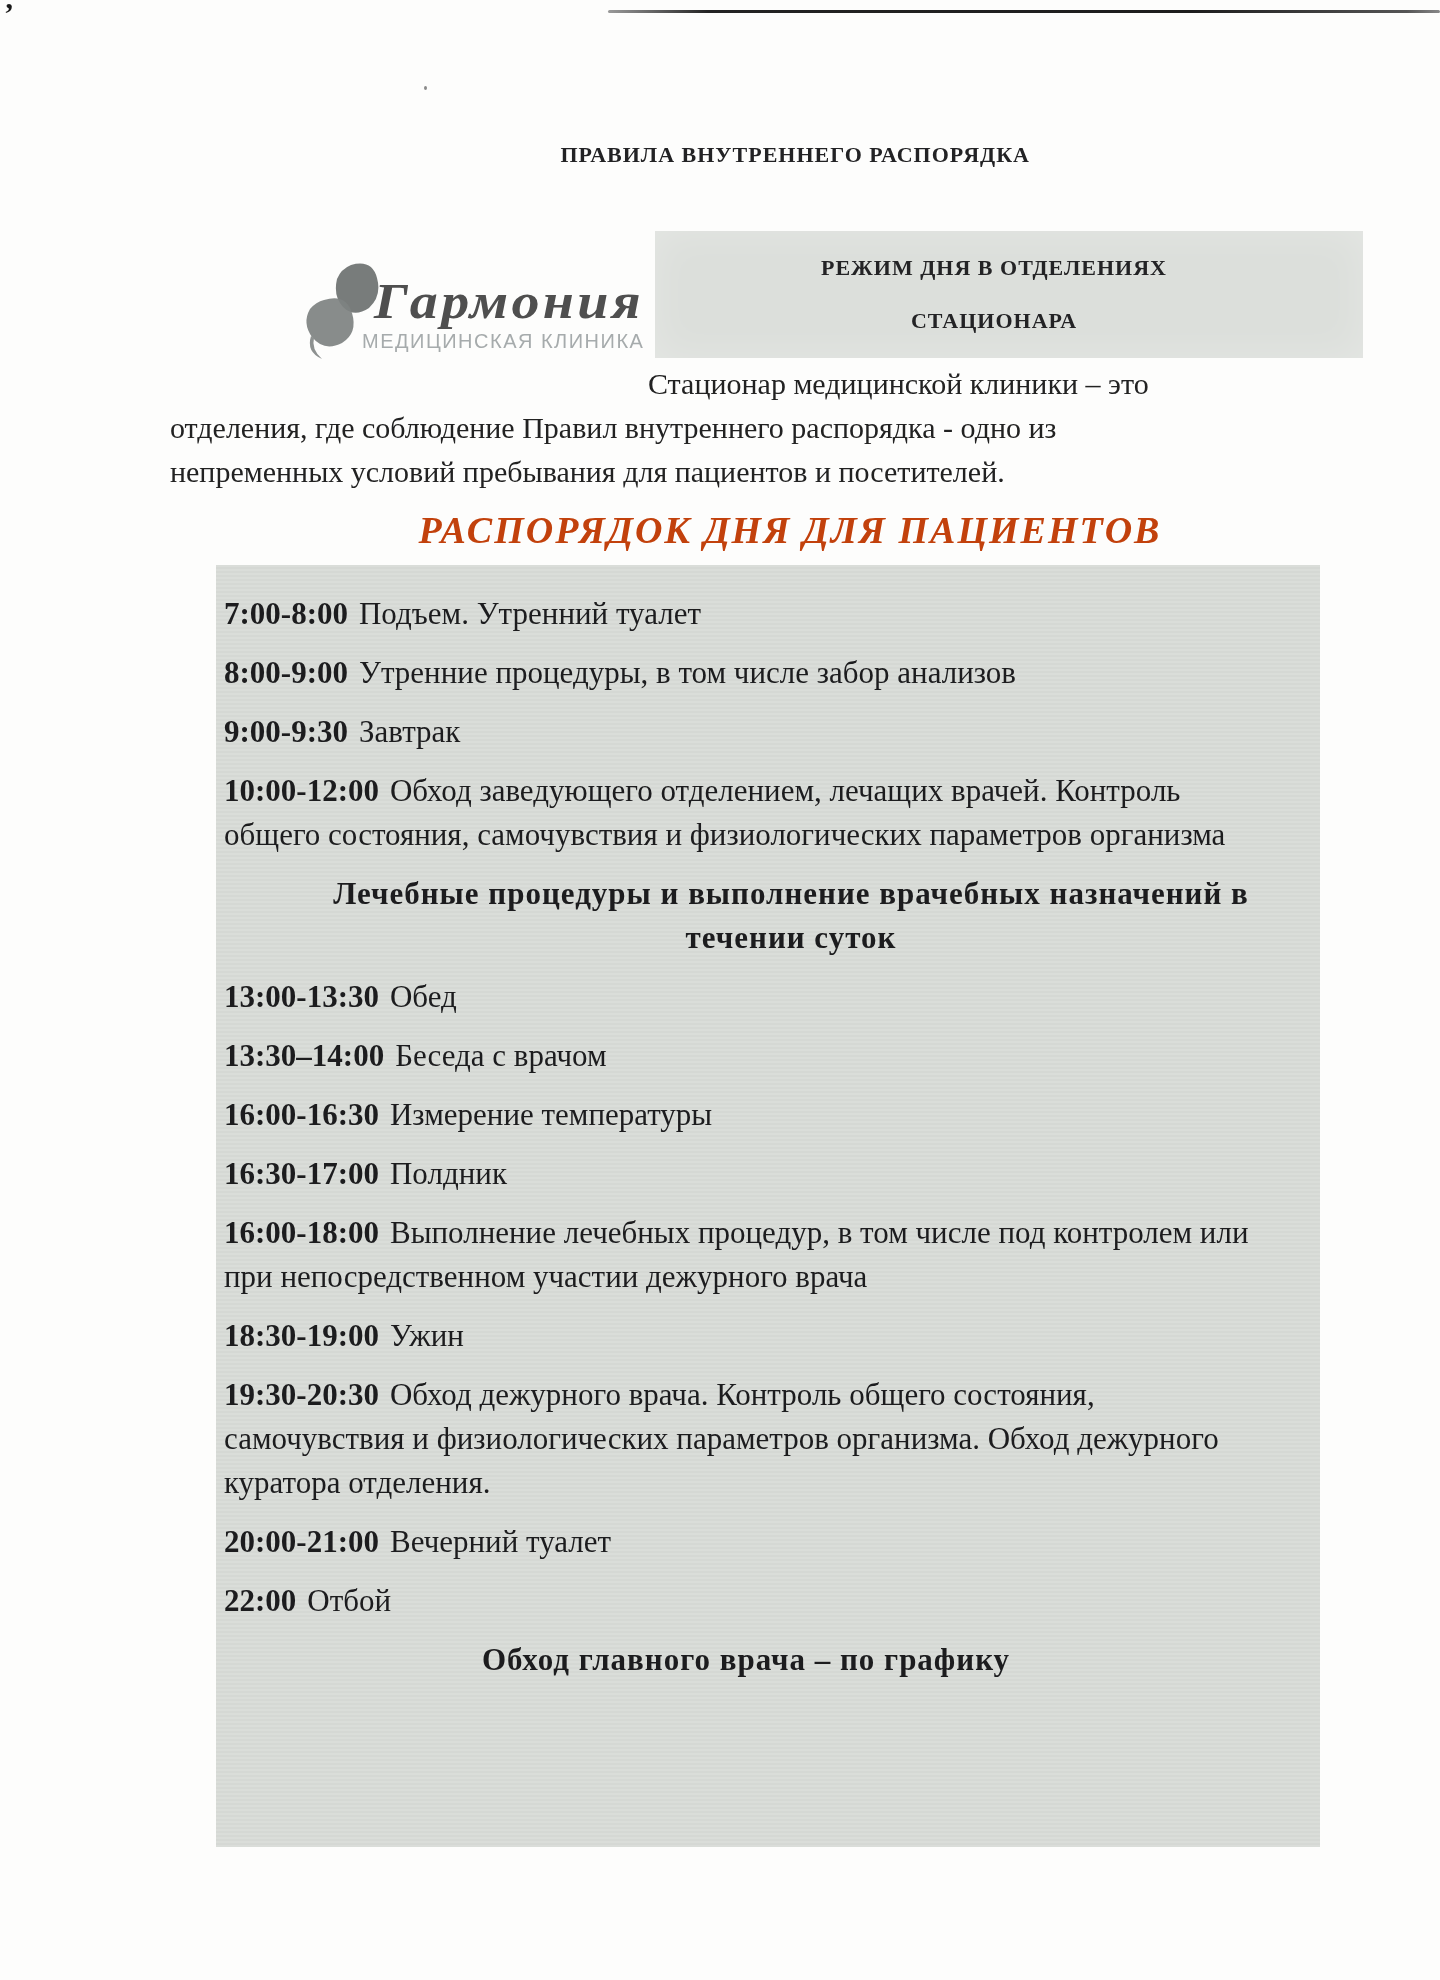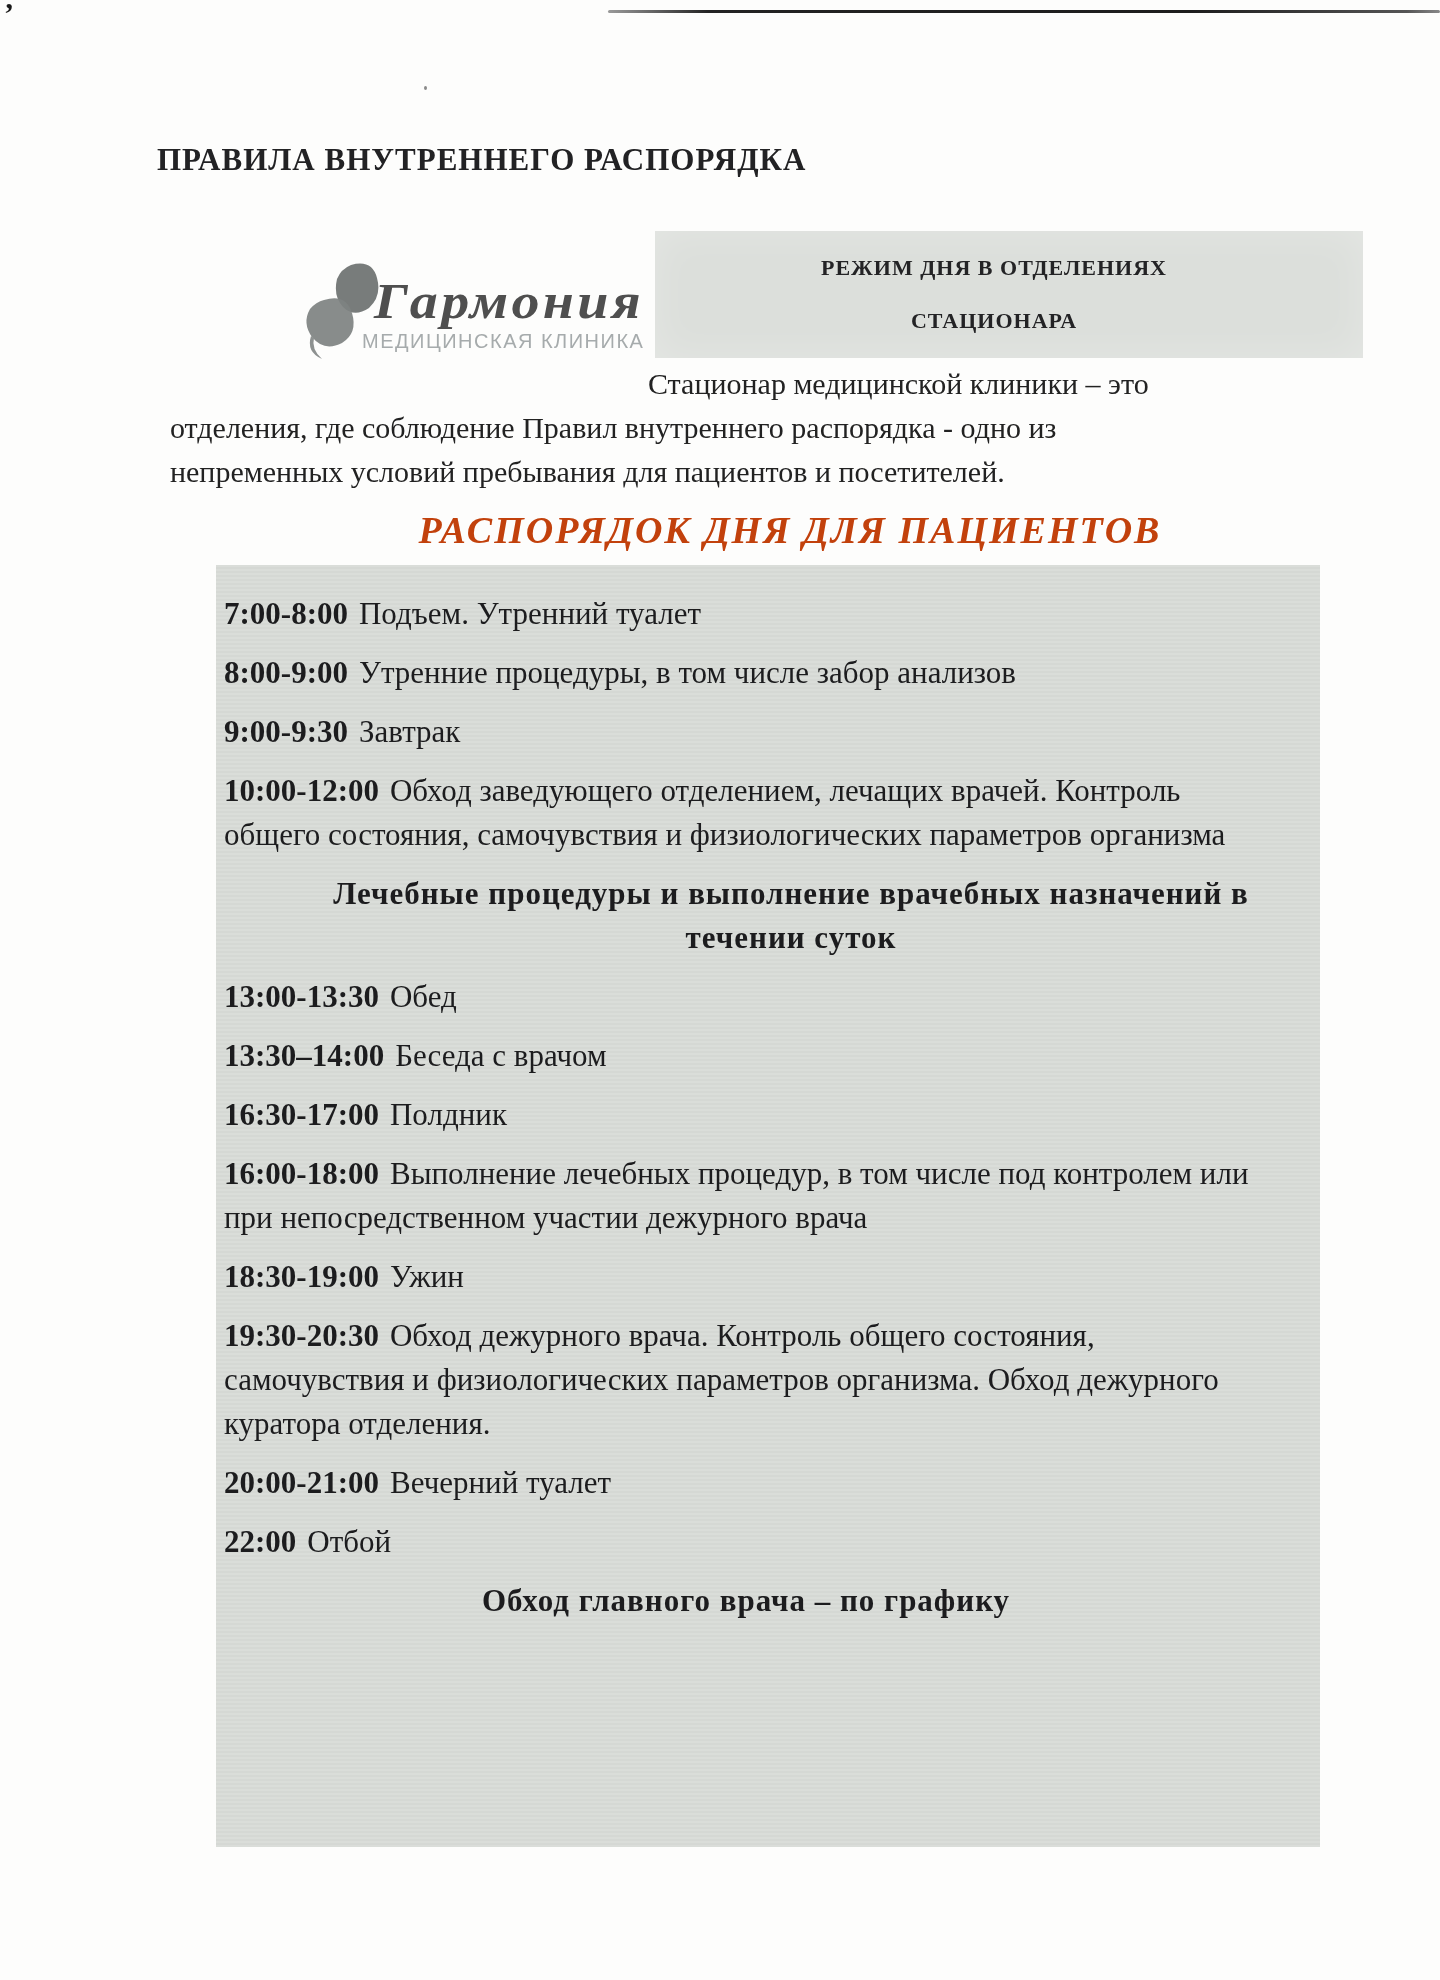--- a/index.html
+++ b/index.html
@@ -27,22 +27,22 @@
     font-size:30px;color:#1a1a1a;font-weight:bold;
   }
   .top-rule{
     position:absolute;left:608px;top:10px;width:832px;height:3px;
     background:linear-gradient(to right,#9a9a9a,#232323 12%,#1d1d1d 70%,#555 96%,#888);
     border-radius:2px;
   }
   .speck{position:absolute;left:424px;top:86px;width:3px;height:4px;background:#8a8a8a;border-radius:50%;}
   
   .doc-title{
-    position:absolute;left:157px;top:142px;width:860px;
-    text-align:left;font-size:31px;font-weight:bold;letter-spacing:1px;
+    position:absolute;left:170px;top:142px;width:860px;
+    text-align:right;font-size:22px;font-weight:bold;letter-spacing:1px;
     color:#222224;white-space:nowrap;
   }
   
   .logo{position:absolute;left:298px;top:258px;width:360px;height:110px;}
   .logo-icon{position:absolute;left:0;top:4px;}
   .logo-name{
     position:absolute;left:76px;top:14px;
     font-size:50px;font-weight:bold;font-style:italic;
     letter-spacing:3px;color:var(--logo-ink);
     transform:scaleX(1.12);transform-origin:left center;
@@ -130,20 +130,21 @@
   <h2 class="section-title">РАСПОРЯДОК ДНЯ ДЛЯ ПАЦИЕНТОВ</h2>
 
   <div class="schedule" id="schedule">
       <div class="entry"><span class="time">7:00-8:00</span><span class="activity">Подъем. Утренний туалет</span></div>
       <div class="entry"><span class="time">8:00-9:00</span><span class="activity">Утренние процедуры, в том числе забор анализов</span></div>
       <div class="entry"><span class="time">9:00-9:30</span><span class="activity">Завтрак</span></div>
       <div class="entry"><span class="time">10:00-12:00</span><span class="activity">Обход заведующего отделением, лечащих врачей. Контроль общего состояния, самочувствия и физиологических параметров организма</span></div>
       <div class="block-heading first">Лечебные процедуры и выполнение врачебных назначений в течении суток</div>
       <div class="entry"><span class="time">13:00-13:30</span><span class="activity">Обед</span></div>
       <div class="entry"><span class="time">13:30–14:00</span><span class="activity">Беседа с врачом</span></div>
+      <div class="entry"><span class="time">16:00-16:30</span><span class="activity">Измерение температуры</span></div>
       <div class="entry"><span class="time">16:30-17:00</span><span class="activity">Полдник</span></div>
       <div class="entry"><span class="time">16:00-18:00</span><span class="activity">Выполнение лечебных процедур, в том числе под контролем или при непосредственном участии дежурного врача</span></div>
       <div class="entry"><span class="time">18:30-19:00</span><span class="activity">Ужин</span></div>
       <div class="entry"><span class="time">19:30-20:30</span><span class="activity">Обход дежурного врача. Контроль общего состояния, самочувствия и физиологических параметров организма. Обход дежурного куратора отделения.</span></div>
       <div class="entry"><span class="time">20:00-21:00</span><span class="activity">Вечерний туалет</span></div>
       <div class="entry"><span class="time">22:00</span><span class="activity">Отбой</span></div>
       <div class="block-heading final">Обход главного врача – по графику</div>
     </div>
 
 </div>

